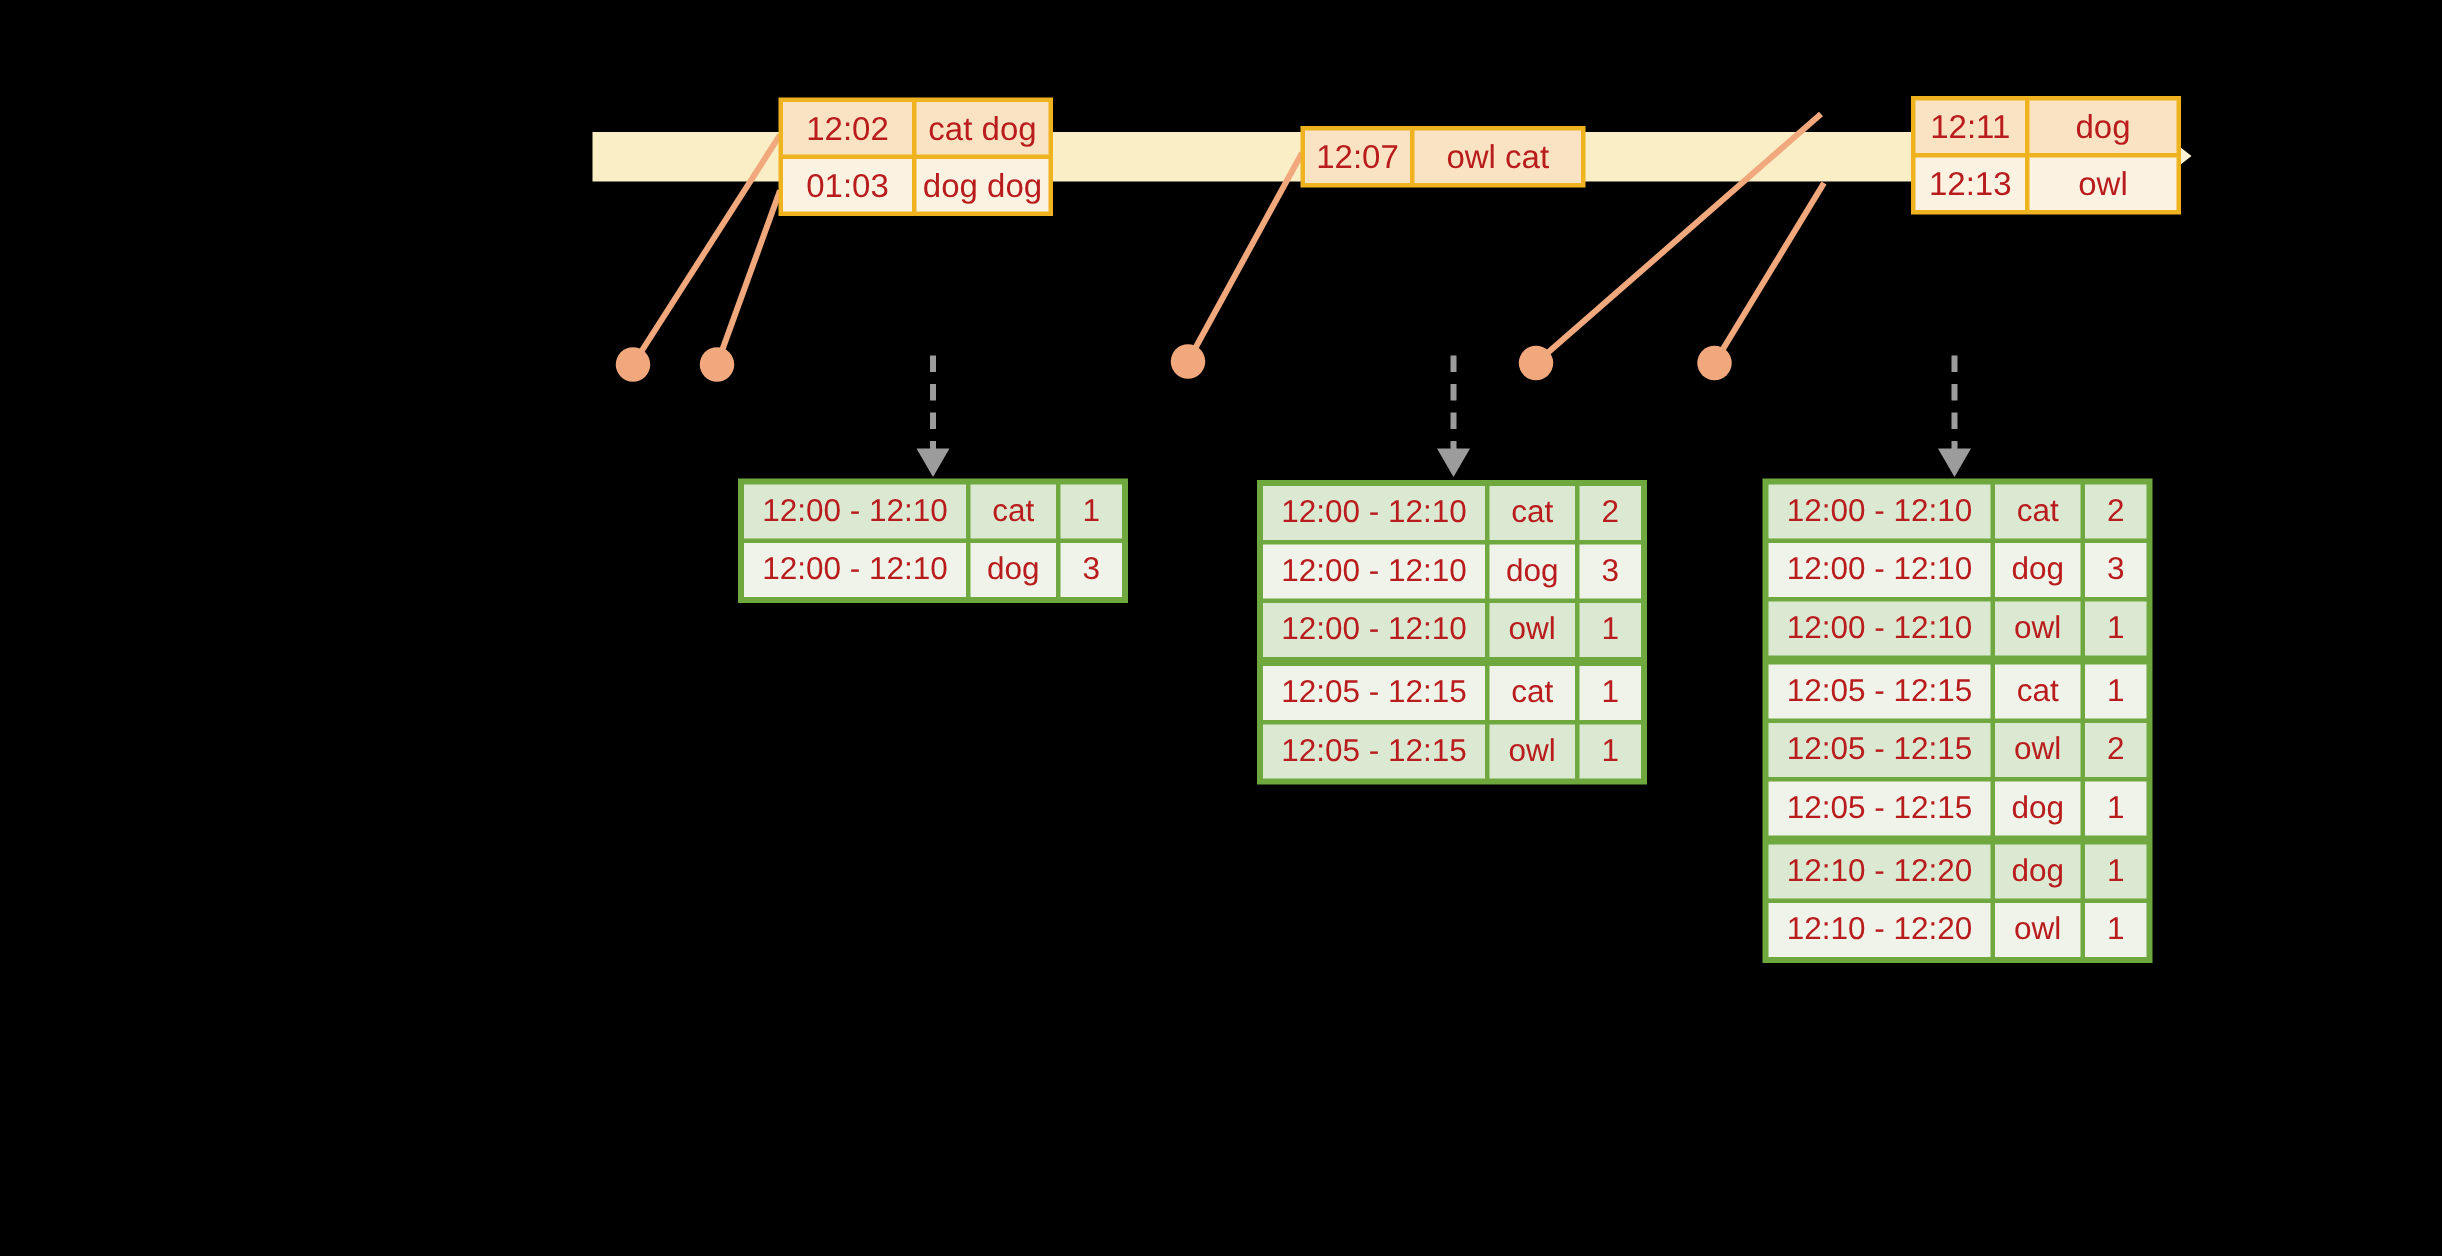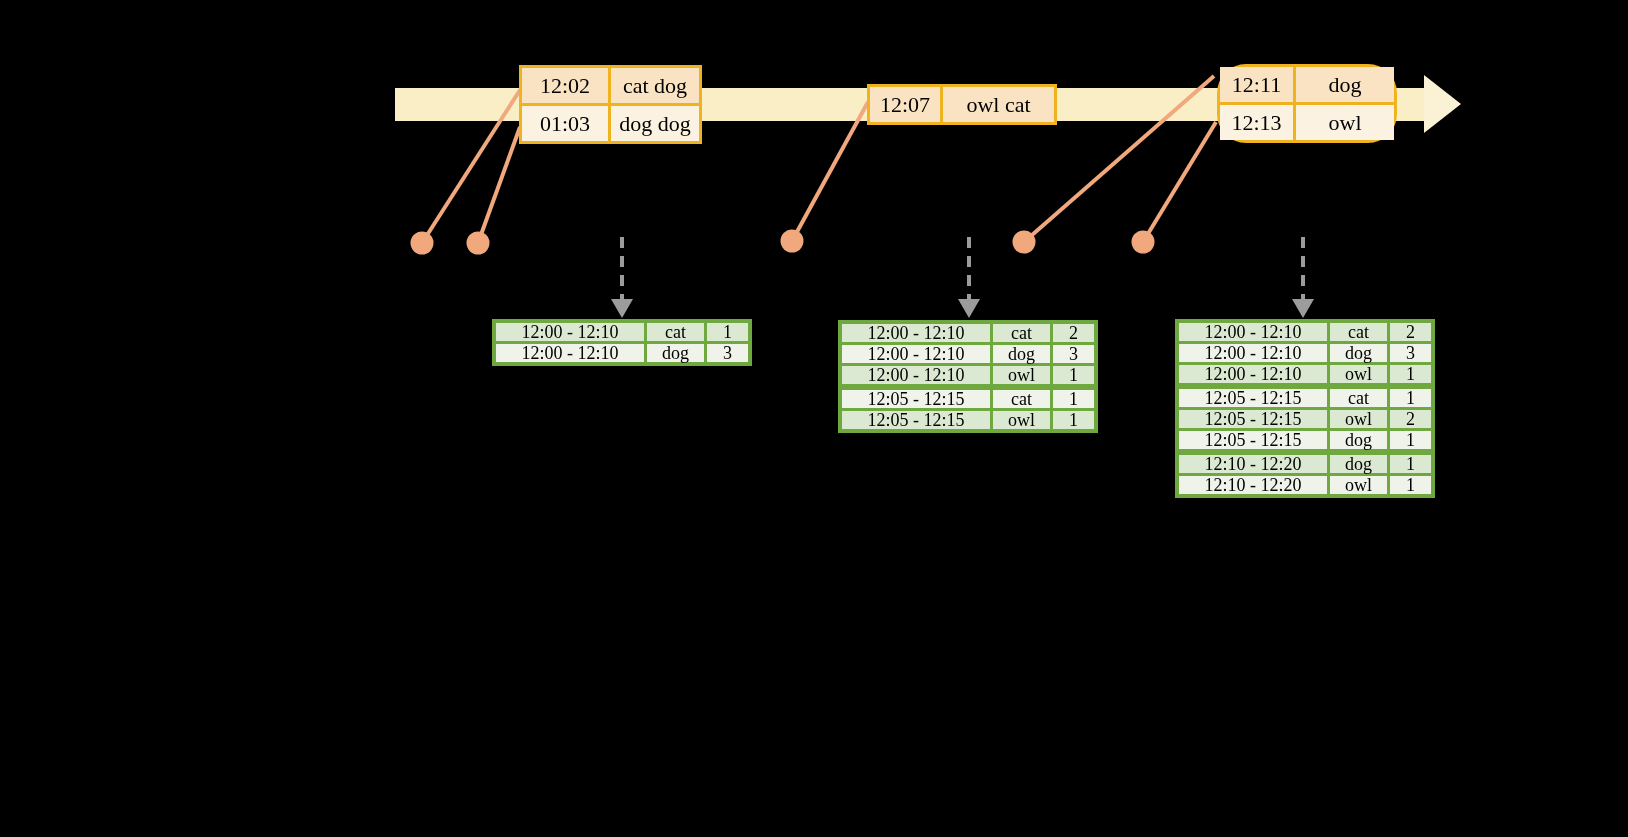--- a/index.html
+++ b/index.html
@@ -1,36 +1,36 @@
 <!DOCTYPE html>
 <html><head>
 <meta charset="utf-8">
 <style>
   html,body{margin:0;padding:0;background:#000;}
   .canvas{
     position:relative;width:1628px;height:837px;background:#000000;overflow:hidden;
-    font-family:Liberation Serif, serif;color:#000000;
+    font-family:Liberation Sans, sans-serif;color:#b91c1c;
   }
   
   .band{position:absolute;left:395px;top:88px;width:1029px;height:33px;background:#FAEEC6;z-index:0;}
   .overlay{position:absolute;left:0;top:0;z-index:1;}
   
   .etable{position:absolute;z-index:2;background:#EFB320;padding:3px;display:flex;flex-direction:column;gap:3px;}
   .erow{display:flex;gap:3px;}
   .ecell{display:flex;align-items:center;justify-content:center;height:35px;font-size:22px;}
   .erow:nth-child(odd) .ecell{background:#FAE3C3;}
   .erow:nth-child(even) .ecell{background:#FCF2E2;}
   .t1 .time{width:86px}  .t1 .words{width:88px}
   .t2 .time{width:70px}  .t2 .words{width:111px}
   .t3 .time{width:73px}  .t3 .words{width:98px}
   
   .rtable{position:absolute;z-index:2;background:#6FA83E;padding:4px;display:flex;flex-direction:column;gap:3px;}
   .rrow{display:flex;gap:3px;}
   .rrow.group-start{margin-top:3px;}
-  .rcell{display:flex;align-items:center;justify-content:center;height:18px;font-size:18px;}
+  .rcell{display:flex;align-items:center;justify-content:center;height:36px;font-size:21px;}
   .rrow:nth-child(odd) .rcell{background:#DCE9D2;}
   .rrow:nth-child(even) .rcell{background:#EFF3EA;}
   .rcell.window{width:148px} .rcell.word{width:57px} .rcell.count{width:41px}
 </style>
 </head>
 <body>
 
 <div class="canvas">
 
   <div class="band"></div>
@@ -71,21 +71,21 @@
     </div>
   </div>
 
   <div class="etable t2" style="left:867px;top:84px;">
     <div class="erow">
       <div class="ecell time">12:07</div>
       <div class="ecell words">owl cat</div>
     </div>
   </div>
 
-  <div class="etable t3" style="left:1217px;top:64px;border-radius:29px;">
+  <div class="etable t3" style="left:1274px;top:64px;">
     <div class="erow">
       <div class="ecell time">12:11</div>
       <div class="ecell words">dog</div>
     </div>
     <div class="erow">
       <div class="ecell time">12:13</div>
       <div class="ecell words">owl</div>
     </div>
   </div>
 

